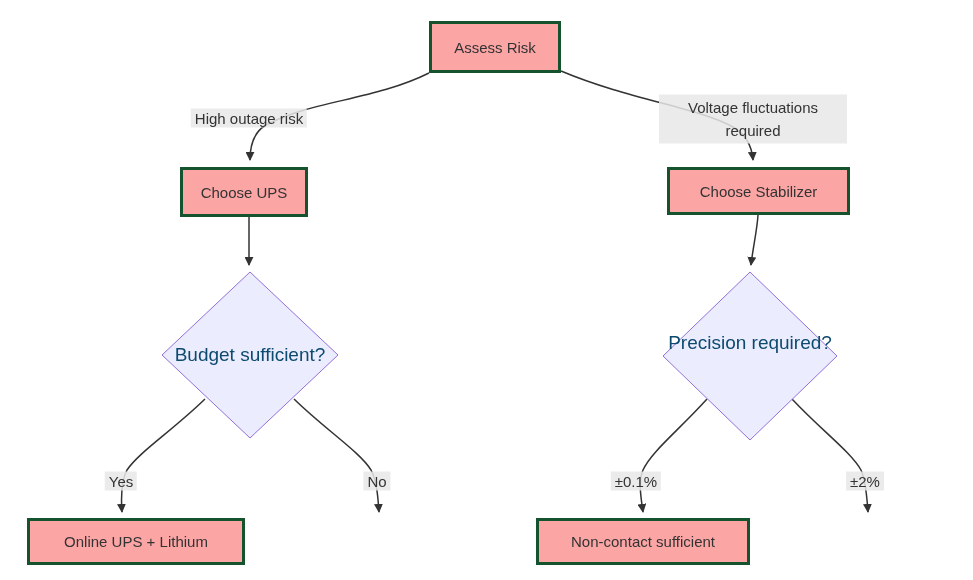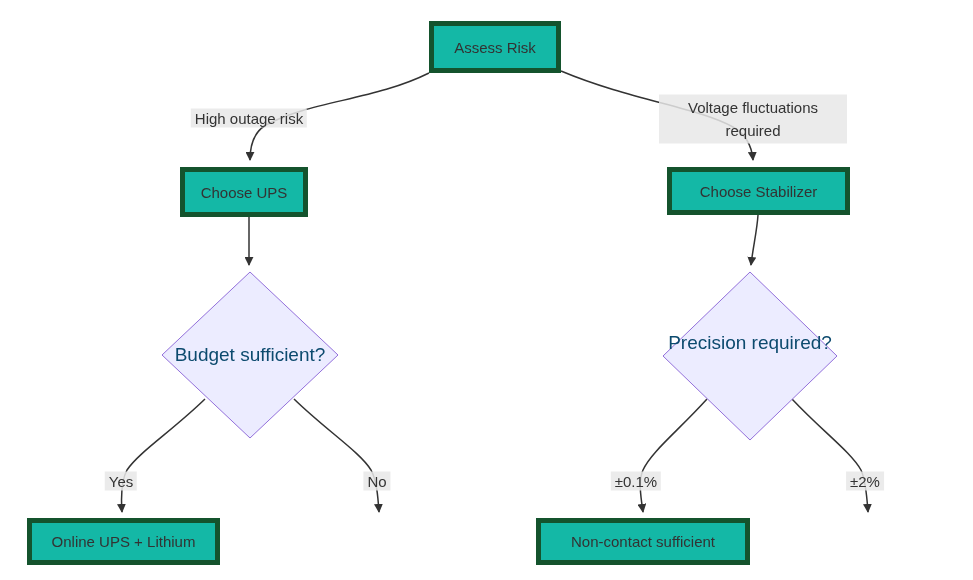--- a/index.html
+++ b/index.html
@@ -10,22 +10,22 @@
     background: #ffffff;
     font-family: "Liberation Sans", "DejaVu Sans", sans-serif;
     overflow: hidden;
   }
   .edges-layer { position:absolute; left:0; top:0; width:973px; height:580px; }
   .edge-path { fill:none; stroke:#333333; stroke-width:1.5px; }
   .diamond-shape { fill:#ECECFF; stroke:#9370DB; stroke-width:1px; }
   .node {
     position:absolute;
     box-sizing:border-box;
-    background:#14b8a6;
-    border:5px solid #14532d;
+    background:#fca5a5;
+    border:3px solid #14532d;
     display:flex;
     align-items:center;
     justify-content:center;
     color:#333333;
     font-size:15px;
     text-align:center;
     overflow:hidden;
     white-space:nowrap;
   }
   .diamond-label {
@@ -85,21 +85,21 @@
   </div>
 
   <div class="node" style="left:667px; top:167px; width:183px; height:48px;">
     <span>Choose Stabilizer</span>
   </div>
 
   <div class="diamond-label" style="left:250px; top:355px;">Budget sufficient?</div>
 
   <div class="diamond-label" style="left:750px; top:343px;">Precision required?</div>
 
-  <div class="node" style="left:27px; top:518px; width:193px; height:47px;">
+  <div class="node" style="left:27px; top:518px; width:218px; height:47px;">
     <span>Online UPS + Lithium</span>
   </div>
 
 
   <div class="node" style="left:536px; top:518px; width:214px; height:47px;">
     <span>Non-contact sufficient</span>
   </div>
 
 
   <div class="edge-label" style="left:249px; top:118px;">High outage risk</div>

